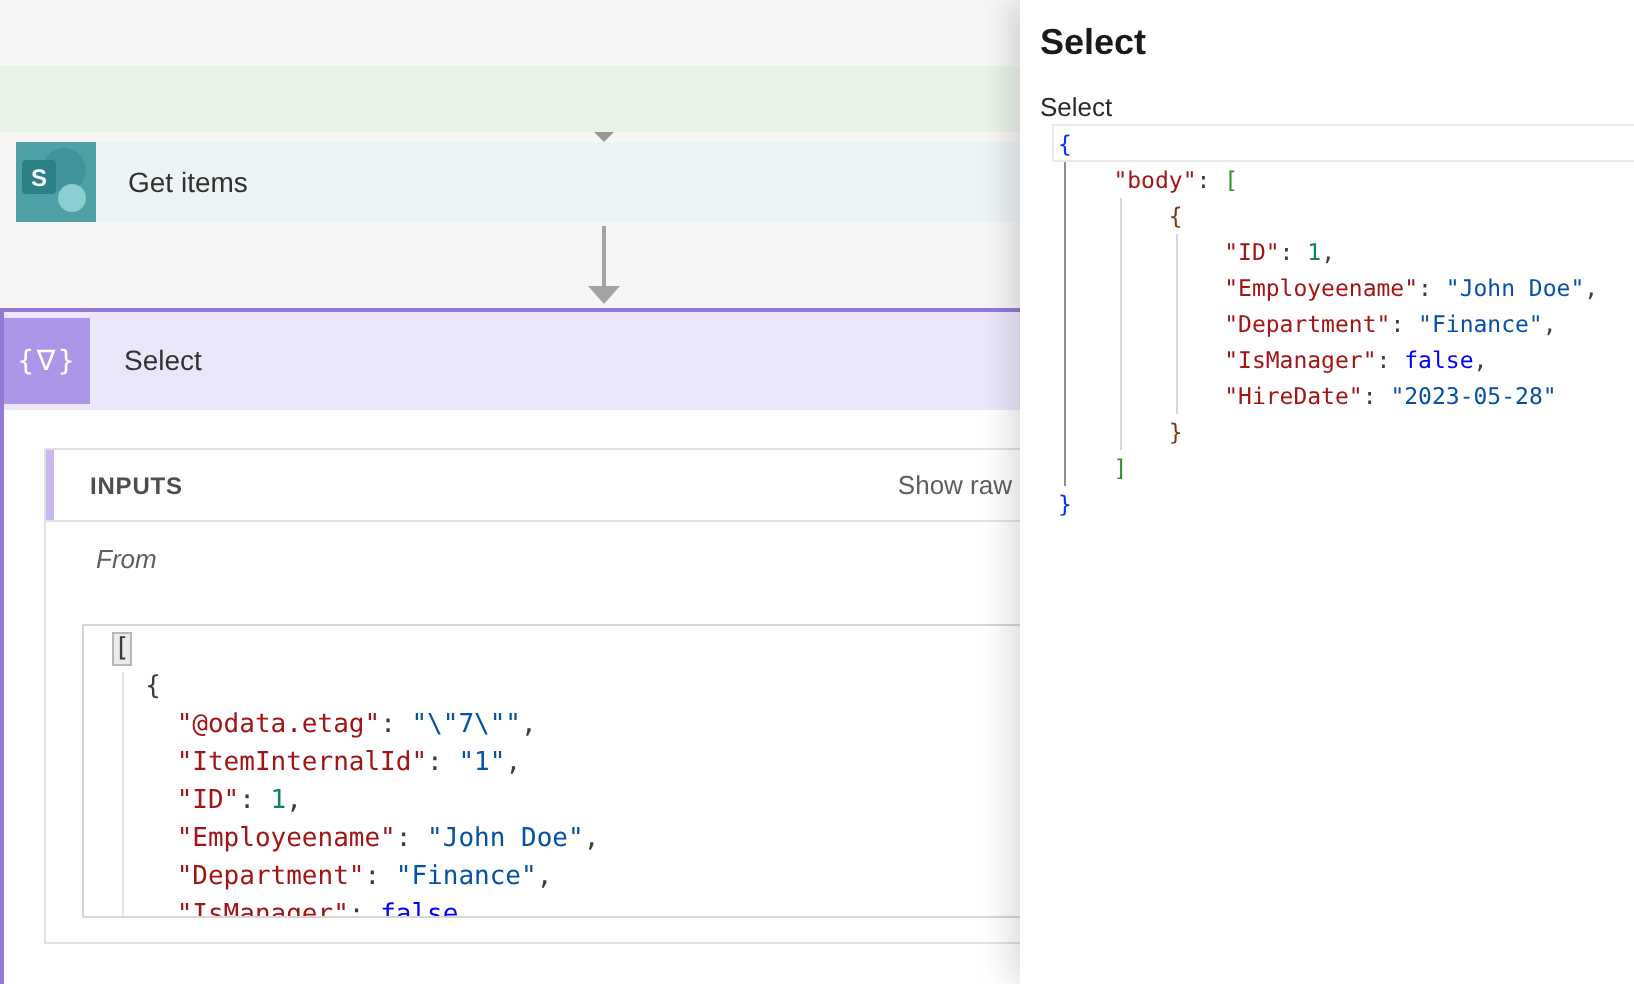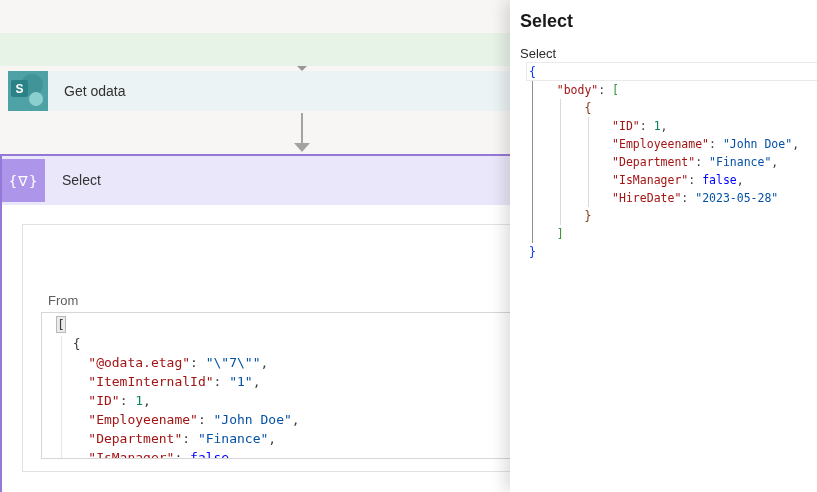--- a/index.html
+++ b/index.html
@@ -37,21 +37,21 @@
     font-family:"DejaVu Sans", sans-serif; }
   .select-title { position:absolute; left:60px; top:0; line-height:49px; font-size:14px; color:#323130; }
 
   .inputs-card { position:absolute; left:20px; top:68px; width:497px; height:248px;
     background:#fff; border:1px solid #e4e2e0; }
   .inputs-header { position:relative; height:36px; border-bottom:1px solid #e6e4e2; }
   .inputs-accent { position:absolute; left:0; top:0; width:4px; height:100%; background:#c9b8f0; }
   .inputs-title { position:absolute; left:22px; top:0; line-height:36px; font-size:12px;
     letter-spacing:0.4px; color:#504e4c; font-weight:600; }
   .show-raw { position:absolute; right:12px; top:0; line-height:36px; font-size:13px; color:#605e5c; cursor:pointer; }
-  .from-label { position:absolute; left:25px; top:68px; font-size:13px; color:#605e5c; }
+  .from-label { position:absolute; left:25px; top:47px; font-size:13px; color:#605e5c;font-style:italic; }
 
   .editor1 { position:absolute; left:18px; top:87px; width:478px; height:147px;
     border:1px solid #d8d6d4; overflow:hidden; background:#fff; }
   .editor1 .indent-guide { position:absolute; left:19px; top:23px; bottom:0; width:1px; background:#e5e5e5; }
   .editor1 .code { position:relative; padding:2px 0 0 15px; font-size:13px; line-height:19px; }
 
   
   .panel { position:absolute; left:510px; top:0; width:307px; height:492px; background:#fff;
     box-shadow:-6px 0 14px rgba(0,0,0,0.13); }
   .panel-title { position:absolute; left:10px; top:11px; font-size:18px; font-weight:700; color:#1b1a19; }
@@ -82,33 +82,38 @@
 
 <div class="trigger-bar"></div>
 <div class="arrow-tip-top"></div>
 
 <div class="get-items-card">
   <div class="sp-icon">
     <div class="sp-circle-big"></div>
     <div class="sp-circle-small"></div>
     <div class="sp-s">S</div>
   </div>
-  <div class="card-label">Get odata</div>
+  <div class="card-label">Get items</div>
 </div>
 
 <div class="connector-line"></div>
 <div class="connector-head"></div>
 
 <div class="select-card">
   <div class="select-header">
     <div class="select-icon">{∇}</div>
     <div class="select-title">Select</div>
   </div>
 
   <div class="inputs-card">
+    <div class="inputs-header">
+      <div class="inputs-accent"></div>
+      <div class="inputs-title">INPUTS</div>
+      <div class="show-raw">Show raw</div>
+    </div>
     <div class="from-label">From</div>
     <div class="editor1">
       <div class="indent-guide"></div>
       <div class="code">
           <div class="cl"><span class="match">[</span></div>
           <div class="cl"><span class="pln">  {</span></div>
           <div class="cl"><span class="pln">    </span><span class="key">"@odata.etag"</span><span class="pln">: </span><span class="str">"\"7\""</span><span class="pln">,</span></div>
           <div class="cl"><span class="pln">    </span><span class="key">"ItemInternalId"</span><span class="pln">: </span><span class="str">"1"</span><span class="pln">,</span></div>
           <div class="cl"><span class="pln">    </span><span class="key">"ID"</span><span class="pln">: </span><span class="num">1</span><span class="pln">,</span></div>
           <div class="cl"><span class="pln">    </span><span class="key">"Employeename"</span><span class="pln">: </span><span class="str">"John Doe"</span><span class="pln">,</span></div>

